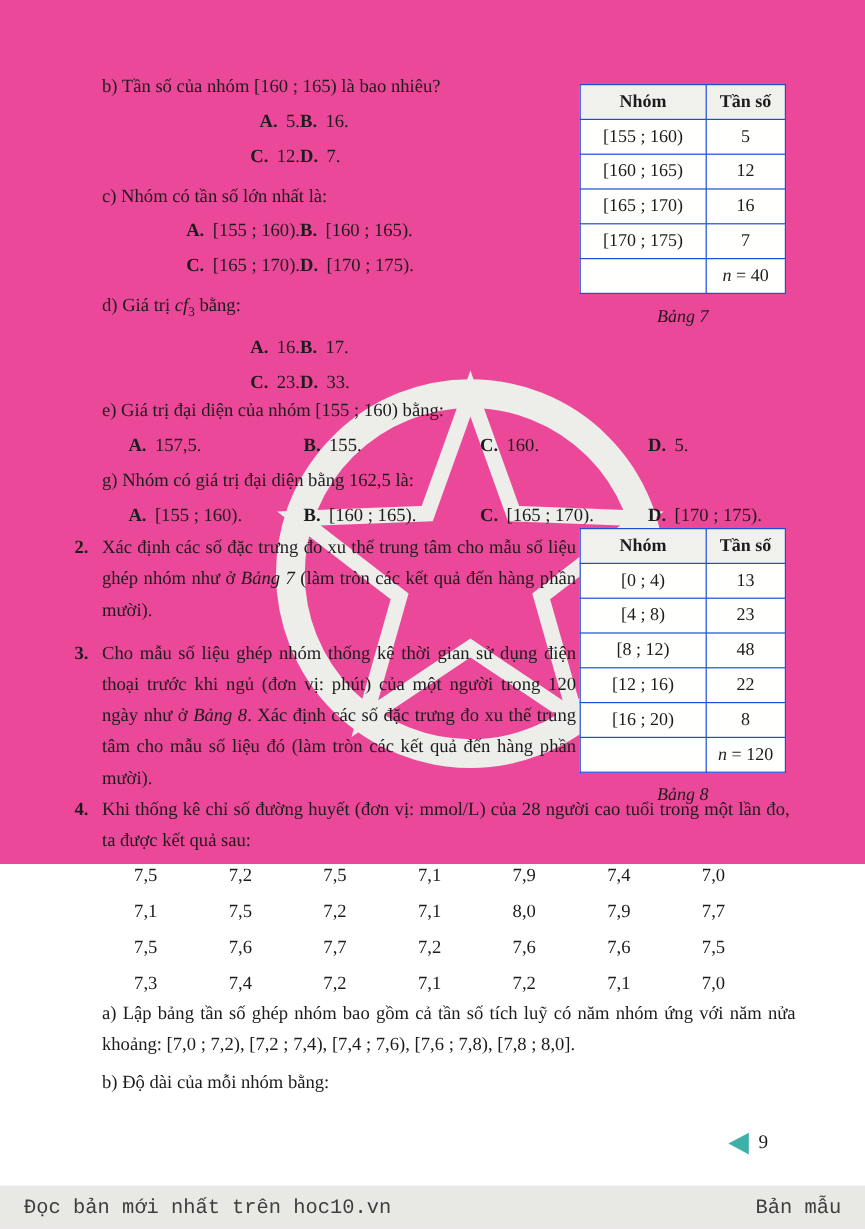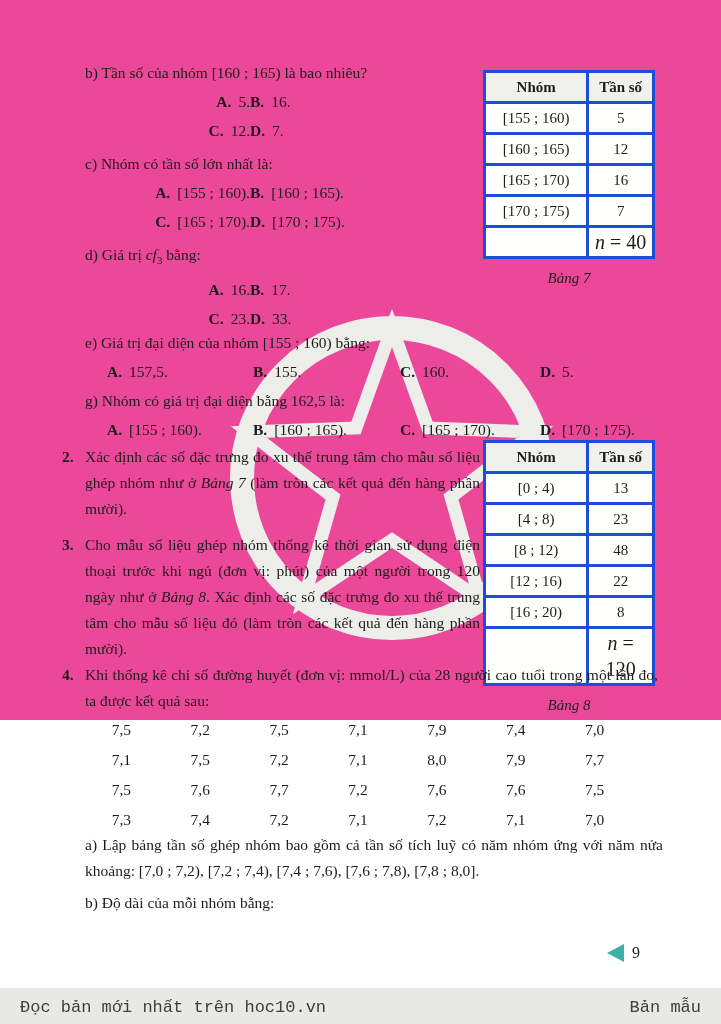--- a/index.html
+++ b/index.html
@@ -23,29 +23,29 @@
   .optrow.four .opt:nth-child(2) { width:147px; }
   .optrow.four .opt:nth-child(3) { width:140px; }
 
   .numitem { display:flex; }
   .qnum { font-weight:bold; width:23px; flex:none; }
   .qtext { text-align:justify; }
   .ital { font-style:italic; }
 
   table.freq { border-collapse:collapse; width:172px; font-size:15px; background:#fffffd; }
   table.freq th, table.freq td {
-    border:3px solid #1d4ed8;
+    border:1px solid #1d4ed8;
     text-align:center;
     height:29px;
     padding:1px 5px;
   }
   table.freq th { font-weight:bold; background:#f0f0ed; height:27px; }
   table.freq td.c1 { width:104px; }
   table.freq td.c2 { width:66px; }
-  td.total { font-size:20px; }
+  td.total { font-size:15px; }
   td.total i { font-style:italic; }
   .tcaption { margin-top:6px; text-align:center; font-style:italic; font-size:15px; width:172px; }
 
   .numgrid {
     display:grid;
     grid-template-columns:repeat(7, 1fr);
     justify-items:center;
     row-gap:2px;
     line-height:28px;
     font-size:15.5px;

